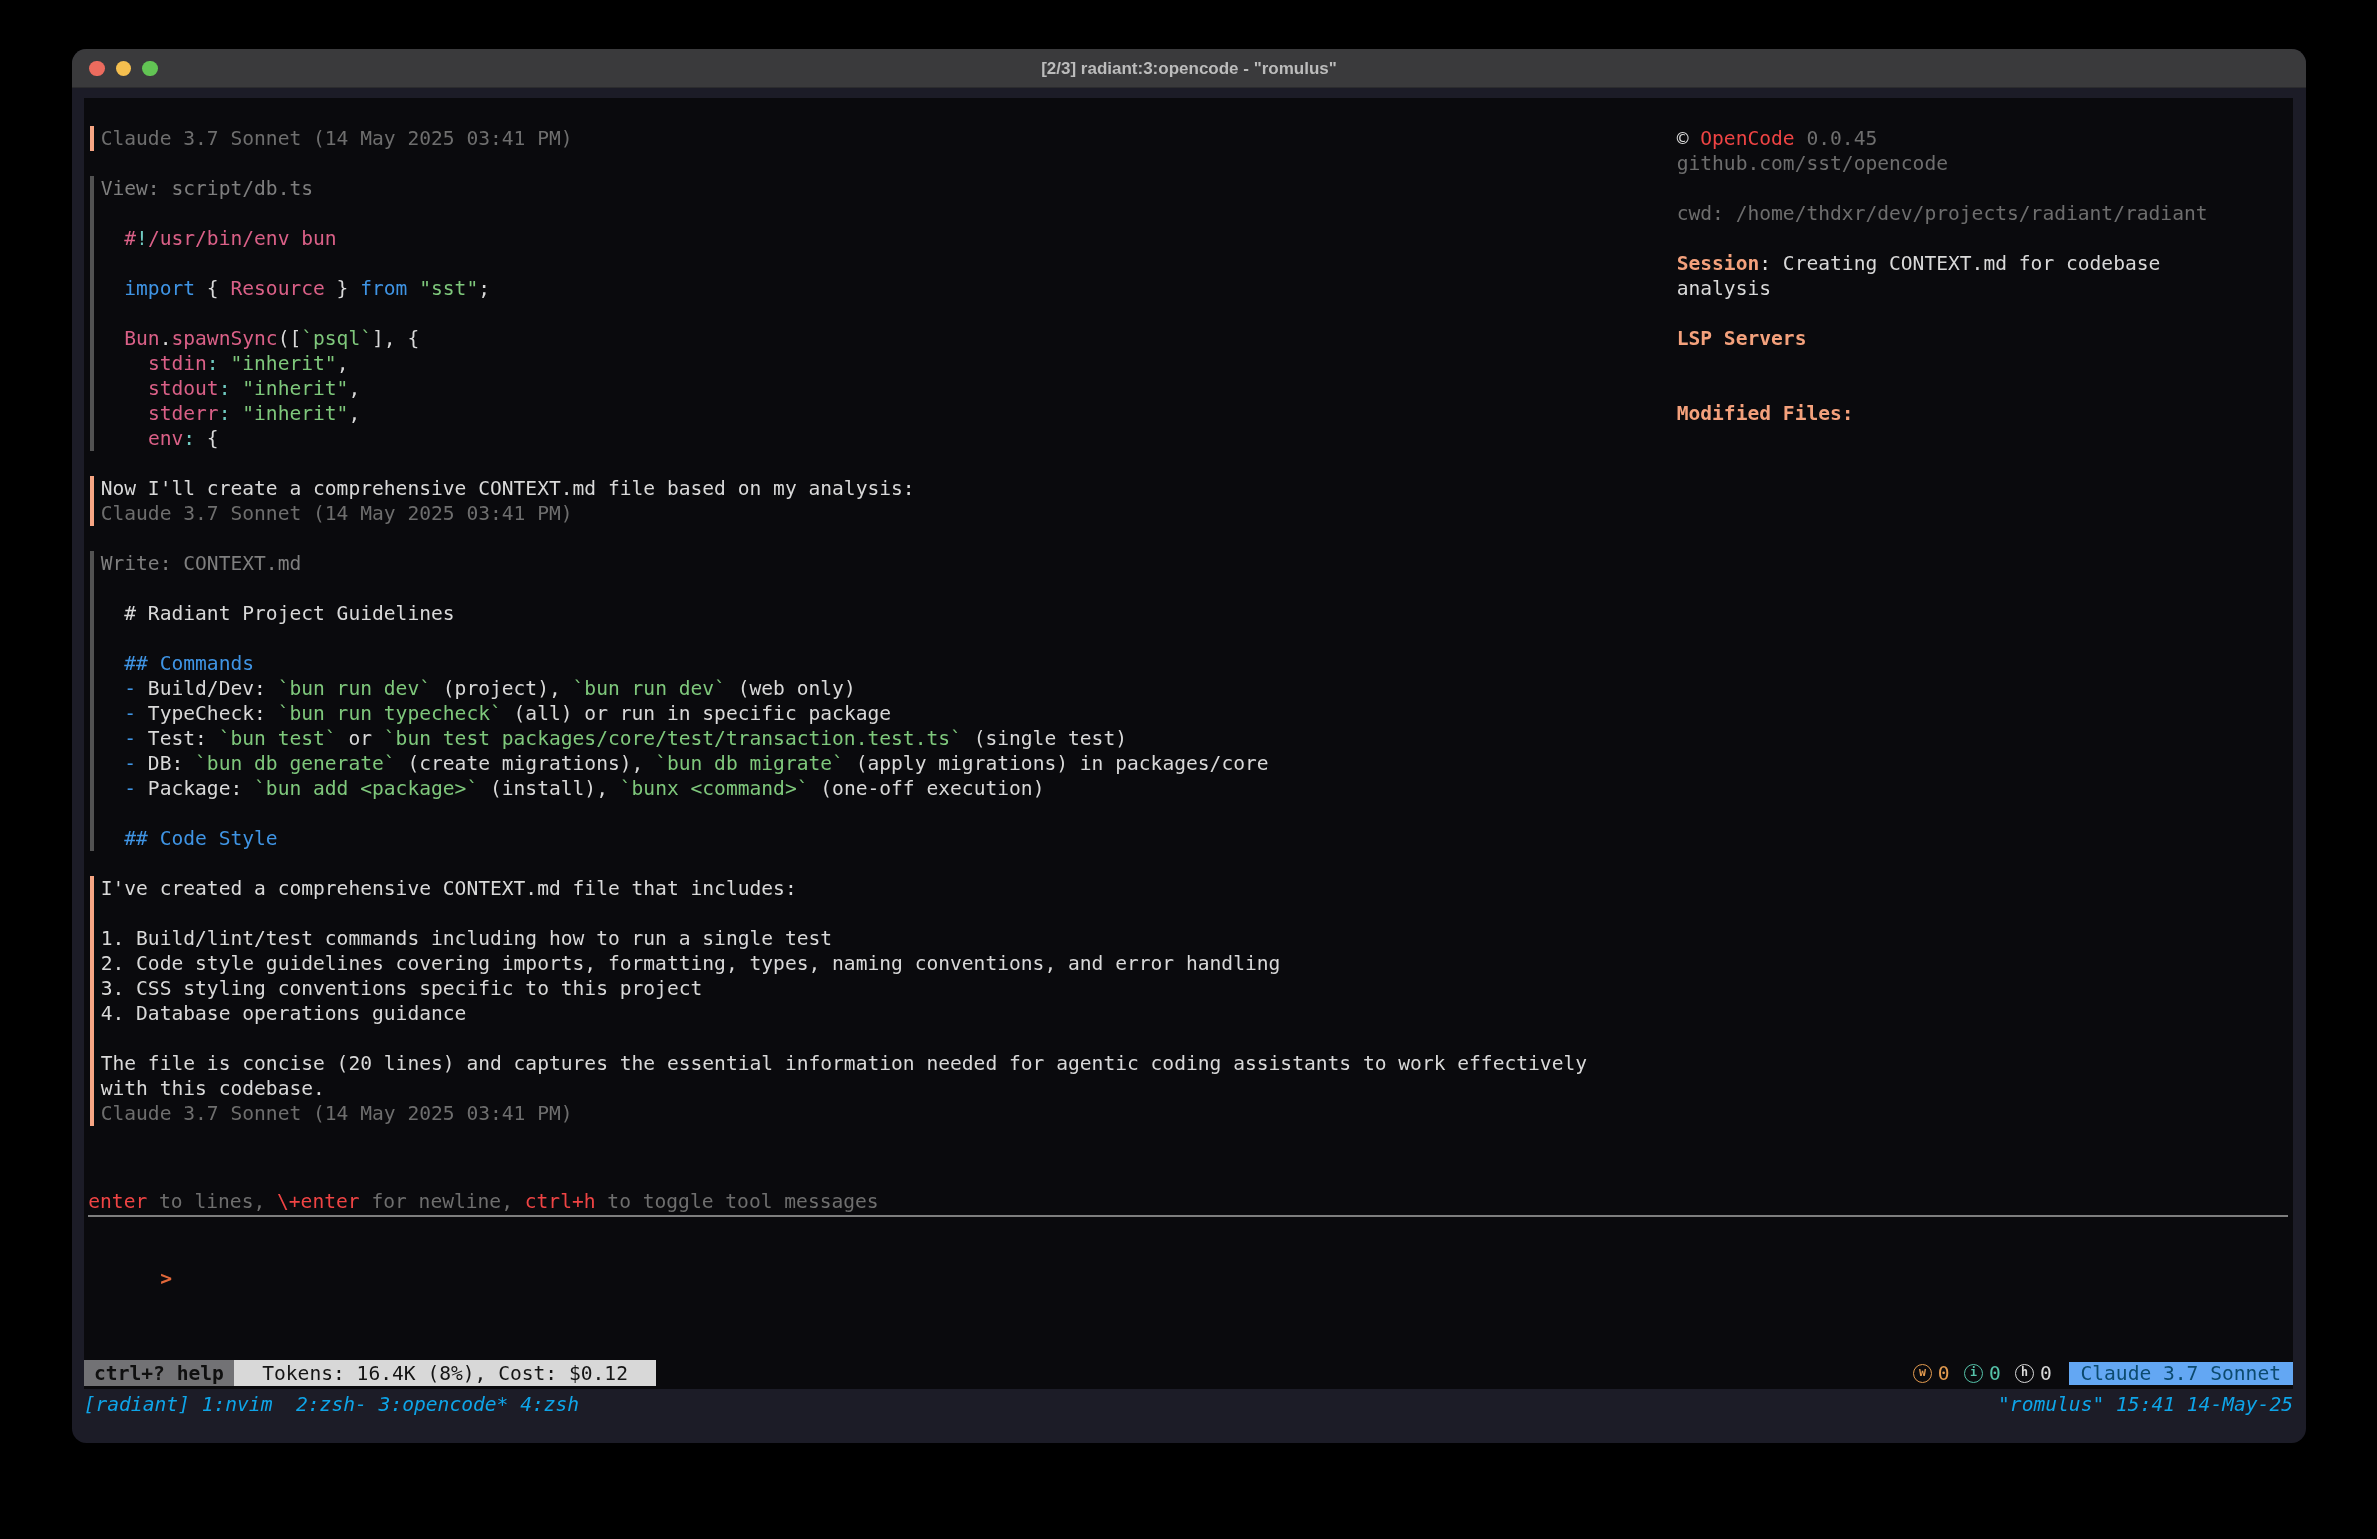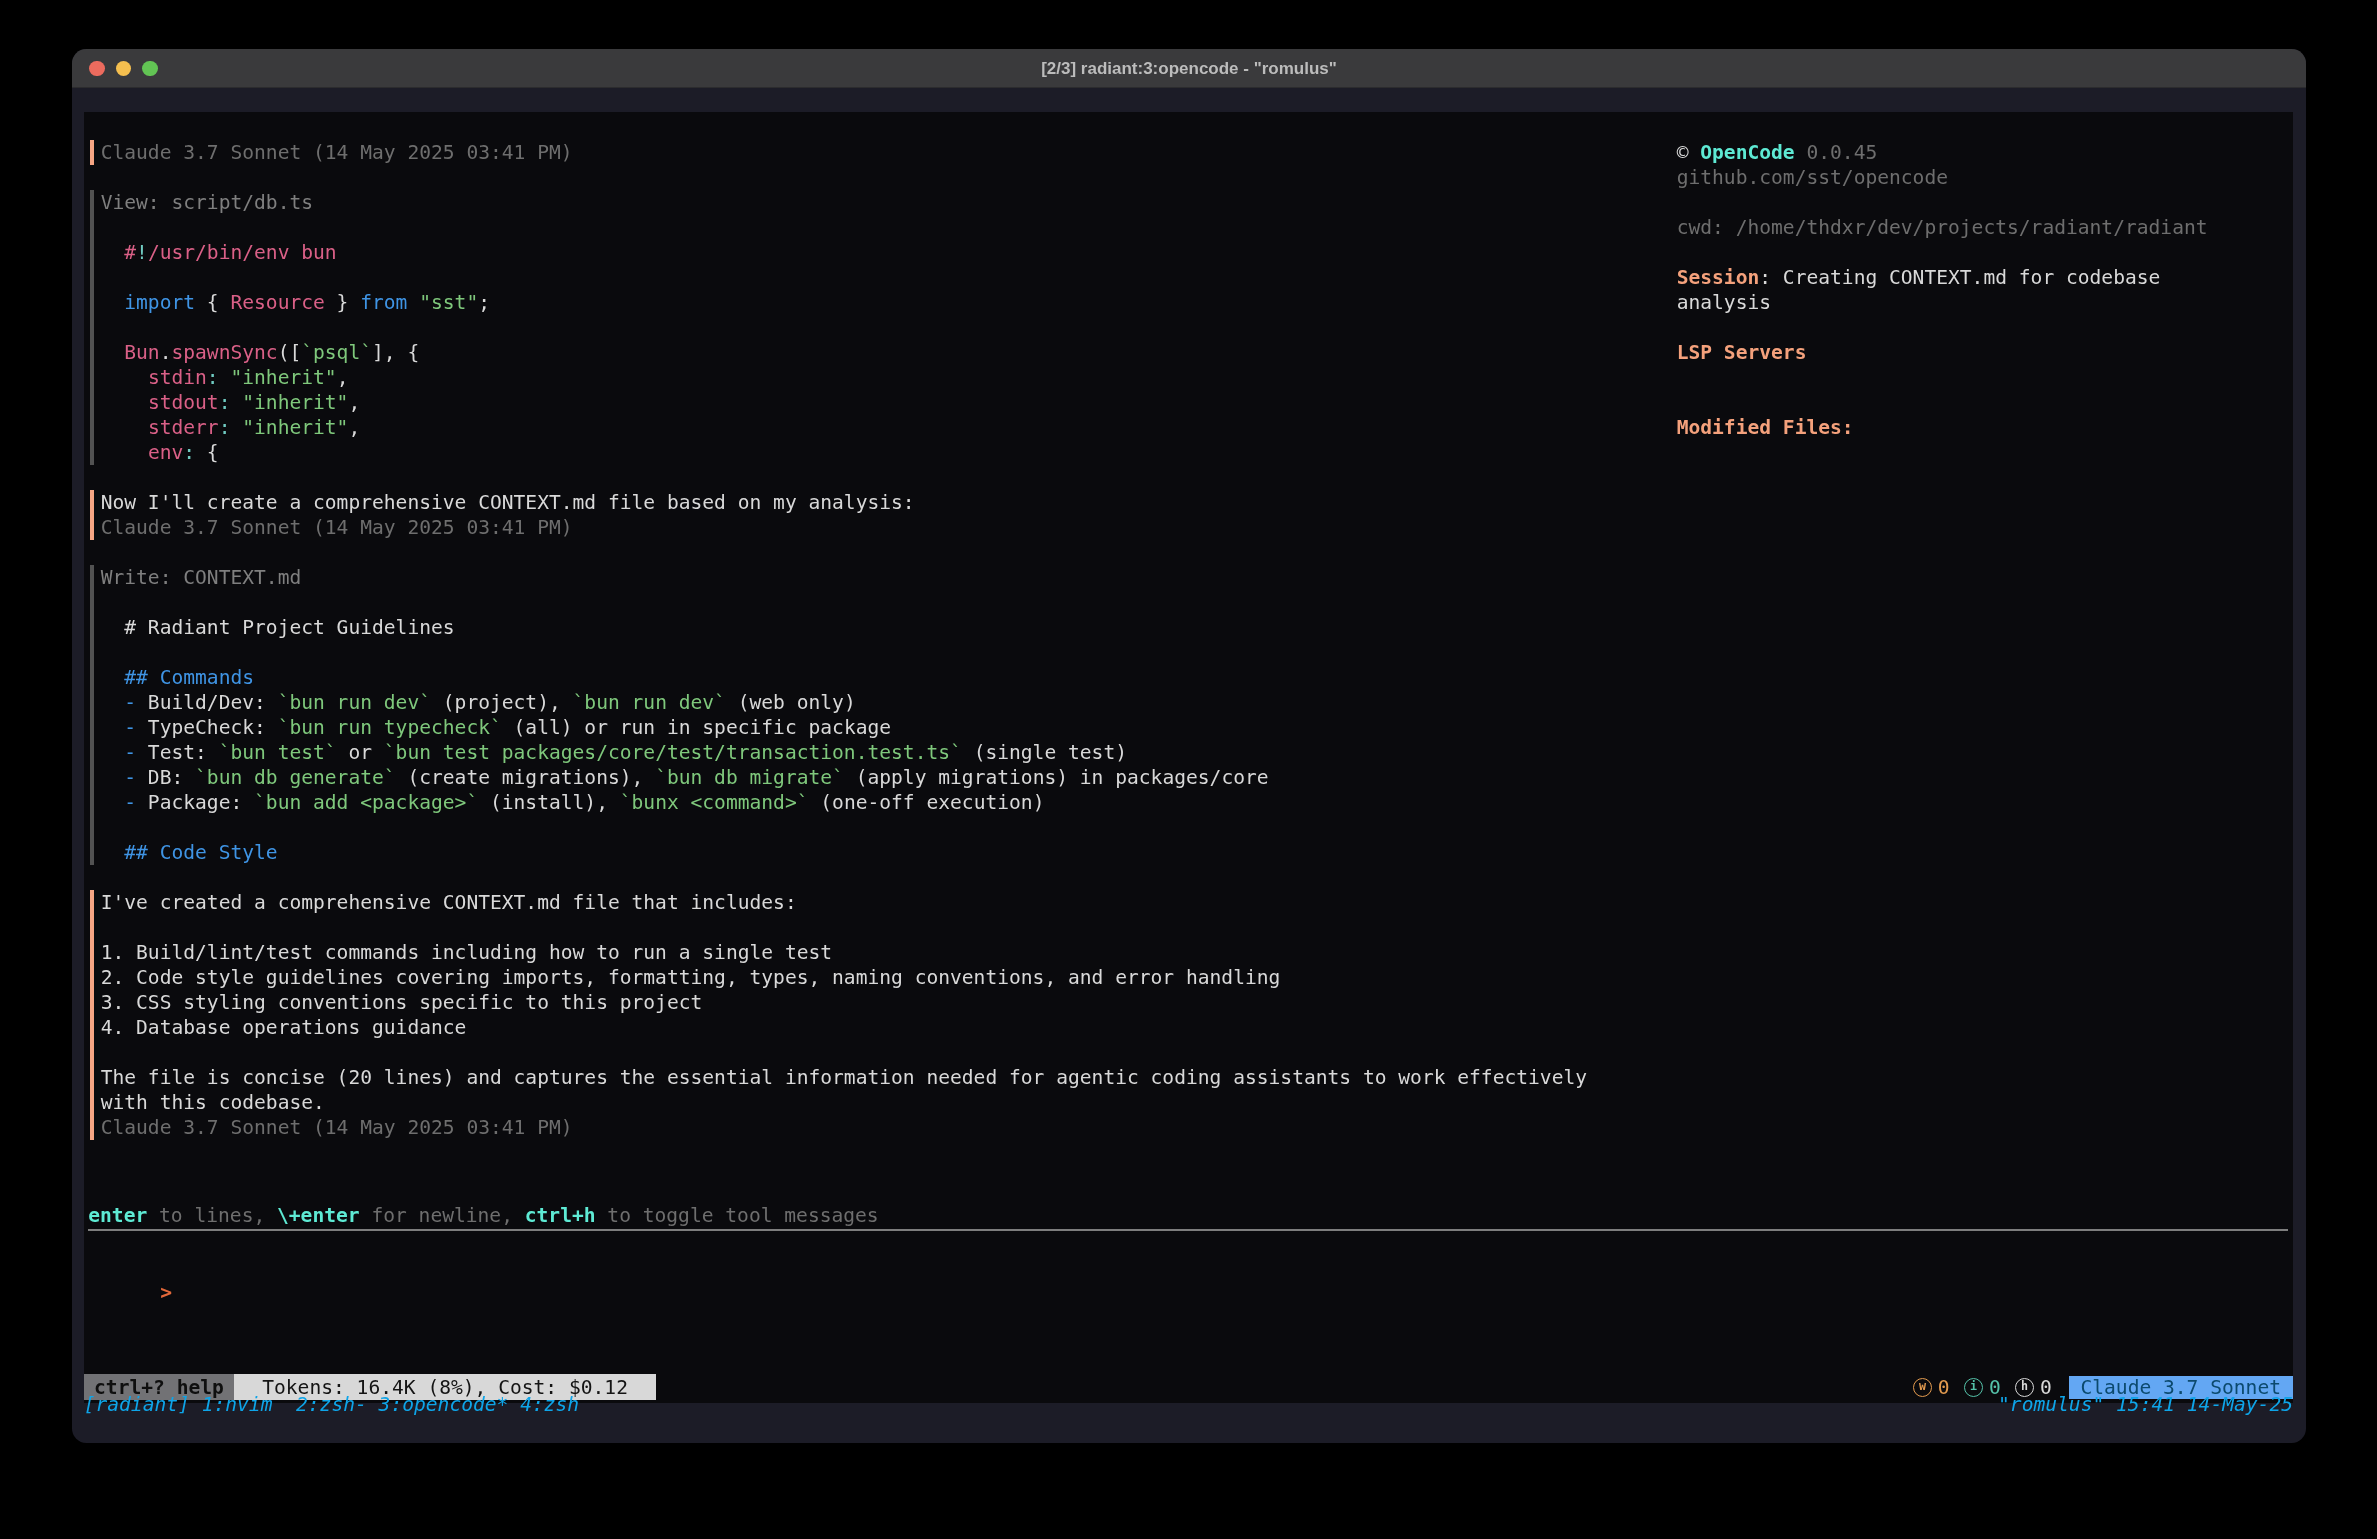--- a/index.html
+++ b/index.html
@@ -20,34 +20,34 @@
   .light-min   { background:#f5bf4f; }
   .light-zoom  { background:#62c454; }
   #window-title {
     position:absolute; left:0; right:0; top:0; height:39px; line-height:40px;
     text-align:center; color:#bcbcbc; font-family:"Liberation Sans", sans-serif;
     font-size:17px; font-weight:bold;
   }
 
   #tui {
     position:absolute; left:11.7px; top:49px; width:2209px; height:1291px;
-    background:#0a0a0d; overflow:hidden;margin-top:14px;
+    background:#0a0a0d; overflow:hidden;
   }
 
   .line { height:25px; line-height:25px; white-space:pre; font-size:19.6px; }
 
   
   #chat { position:absolute; left:6.5px; top:28px; width:1585px; }
   .msg-block { border-left:4.6px solid #525252; padding-left:6.5px; margin-bottom:25px; }
   .msg-block.border-orange { border-left-color:#f6a583; }
   .msg-block.border-gray   { border-left-color:#525252; }
 
   
   .seg-white { color:#d9d9d9; }
-  .seg-wbold { color:#5eead4; font-weight:bold; }
+  .seg-wbold { color:#ef4444; font-weight:normal; }
   .seg-dim   { color:#6e6e6e; }
   .seg-gray  { color:#7f7f7f; }
   .seg-pink  { color:#da6087; }
   .seg-blue  { color:#3f94e4; }
   .seg-green { color:#7fc87c; }
   .seg-teal  { color:#70cbc2; }
   .seg-obold { color:#f4a17c; font-weight:bold; }
 
   
   #sidebar { position:absolute; left:1593px; top:28px; width:692px; }

